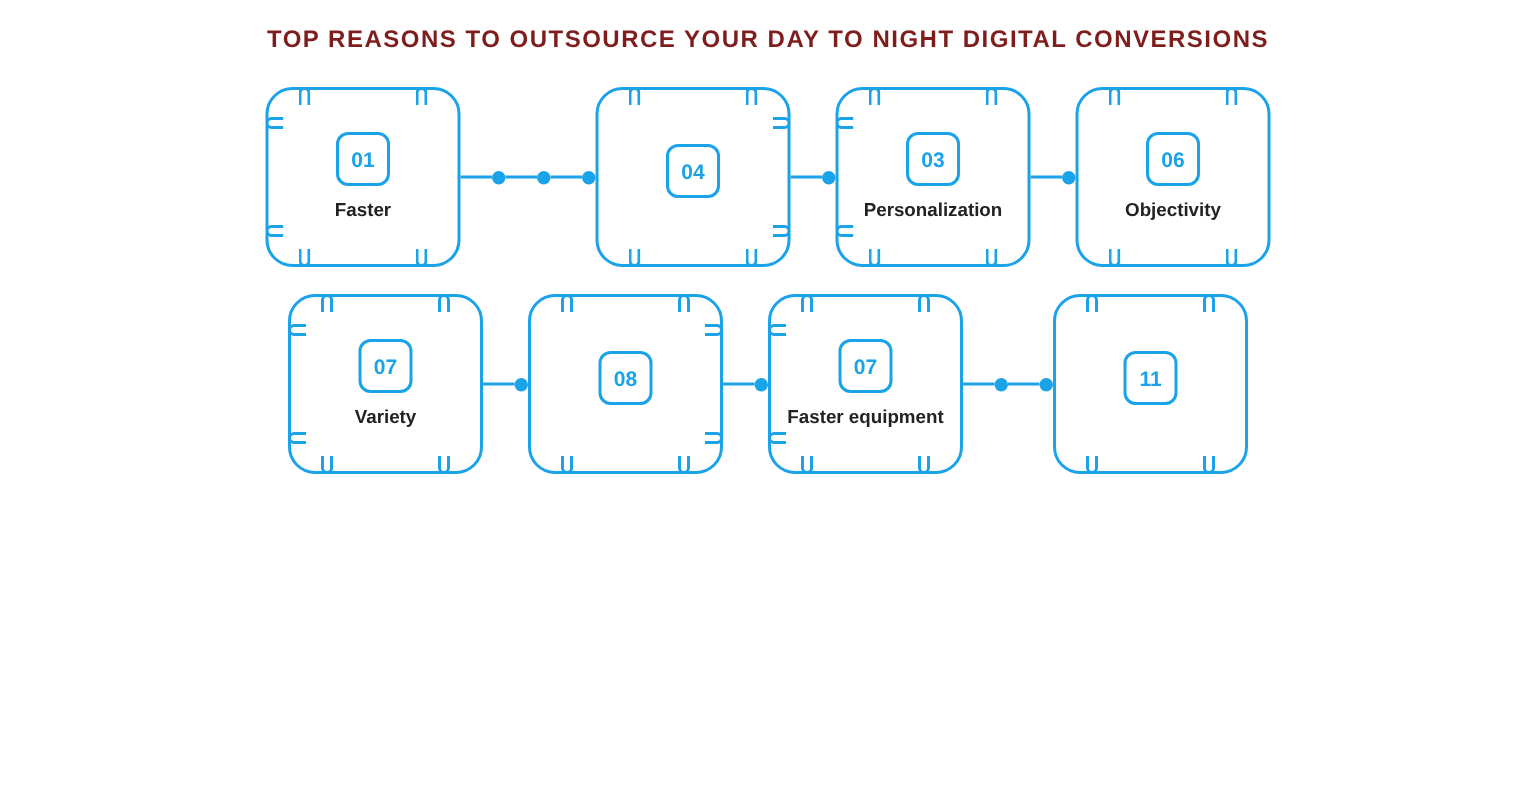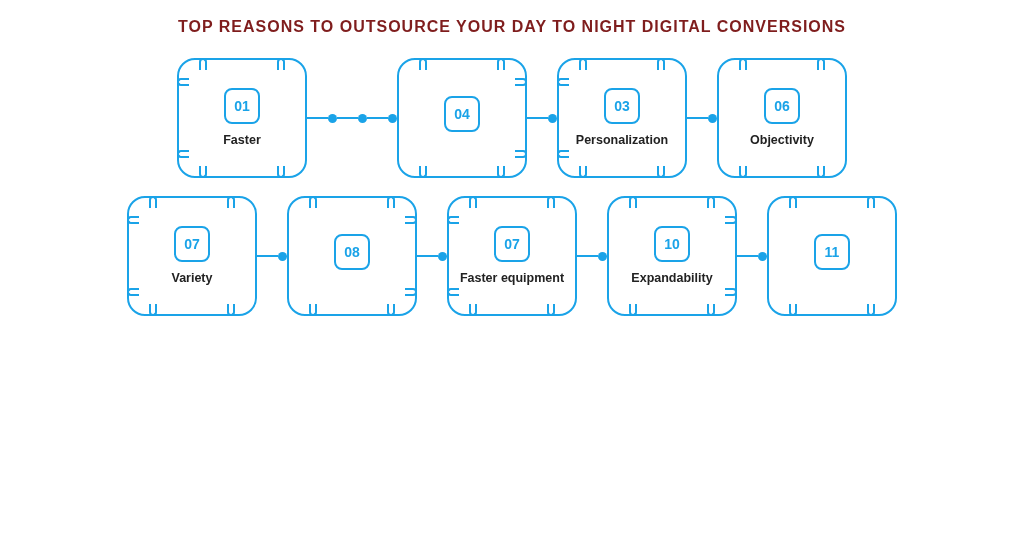--- a/index.html
+++ b/index.html
@@ -328,32 +328,20 @@
         <div class="card-num">07</div>
         <div class="card-label">Faster equipment</div>
       </div>
     </div>
 
     <div class="arrow-connector">
       <div class="arrow-line"></div>
       <div class="arrow-dot"></div>
     </div>
 
-    <div class="card-wrap">
-      <div class="card-box">
-        <div class="notch notch-top-left"></div>
-        <div class="notch notch-top-right"></div>
-        <div class="notch notch-bottom-left"></div>
-        <div class="notch notch-bottom-right"></div>
-        <div class="notch notch-right-top"></div>
-        <div class="notch notch-right-bottom"></div>
-        <div class="card-num">10</div>
-        <div class="card-label">Expandability</div>
-      </div>
-    </div>
 
     <div class="arrow-connector">
       <div class="arrow-line"></div>
       <div class="arrow-dot"></div>
     </div>
 
     <div class="card-wrap">
       <div class="card-box">
         <div class="notch notch-top-left"></div>
         <div class="notch notch-top-right"></div>

